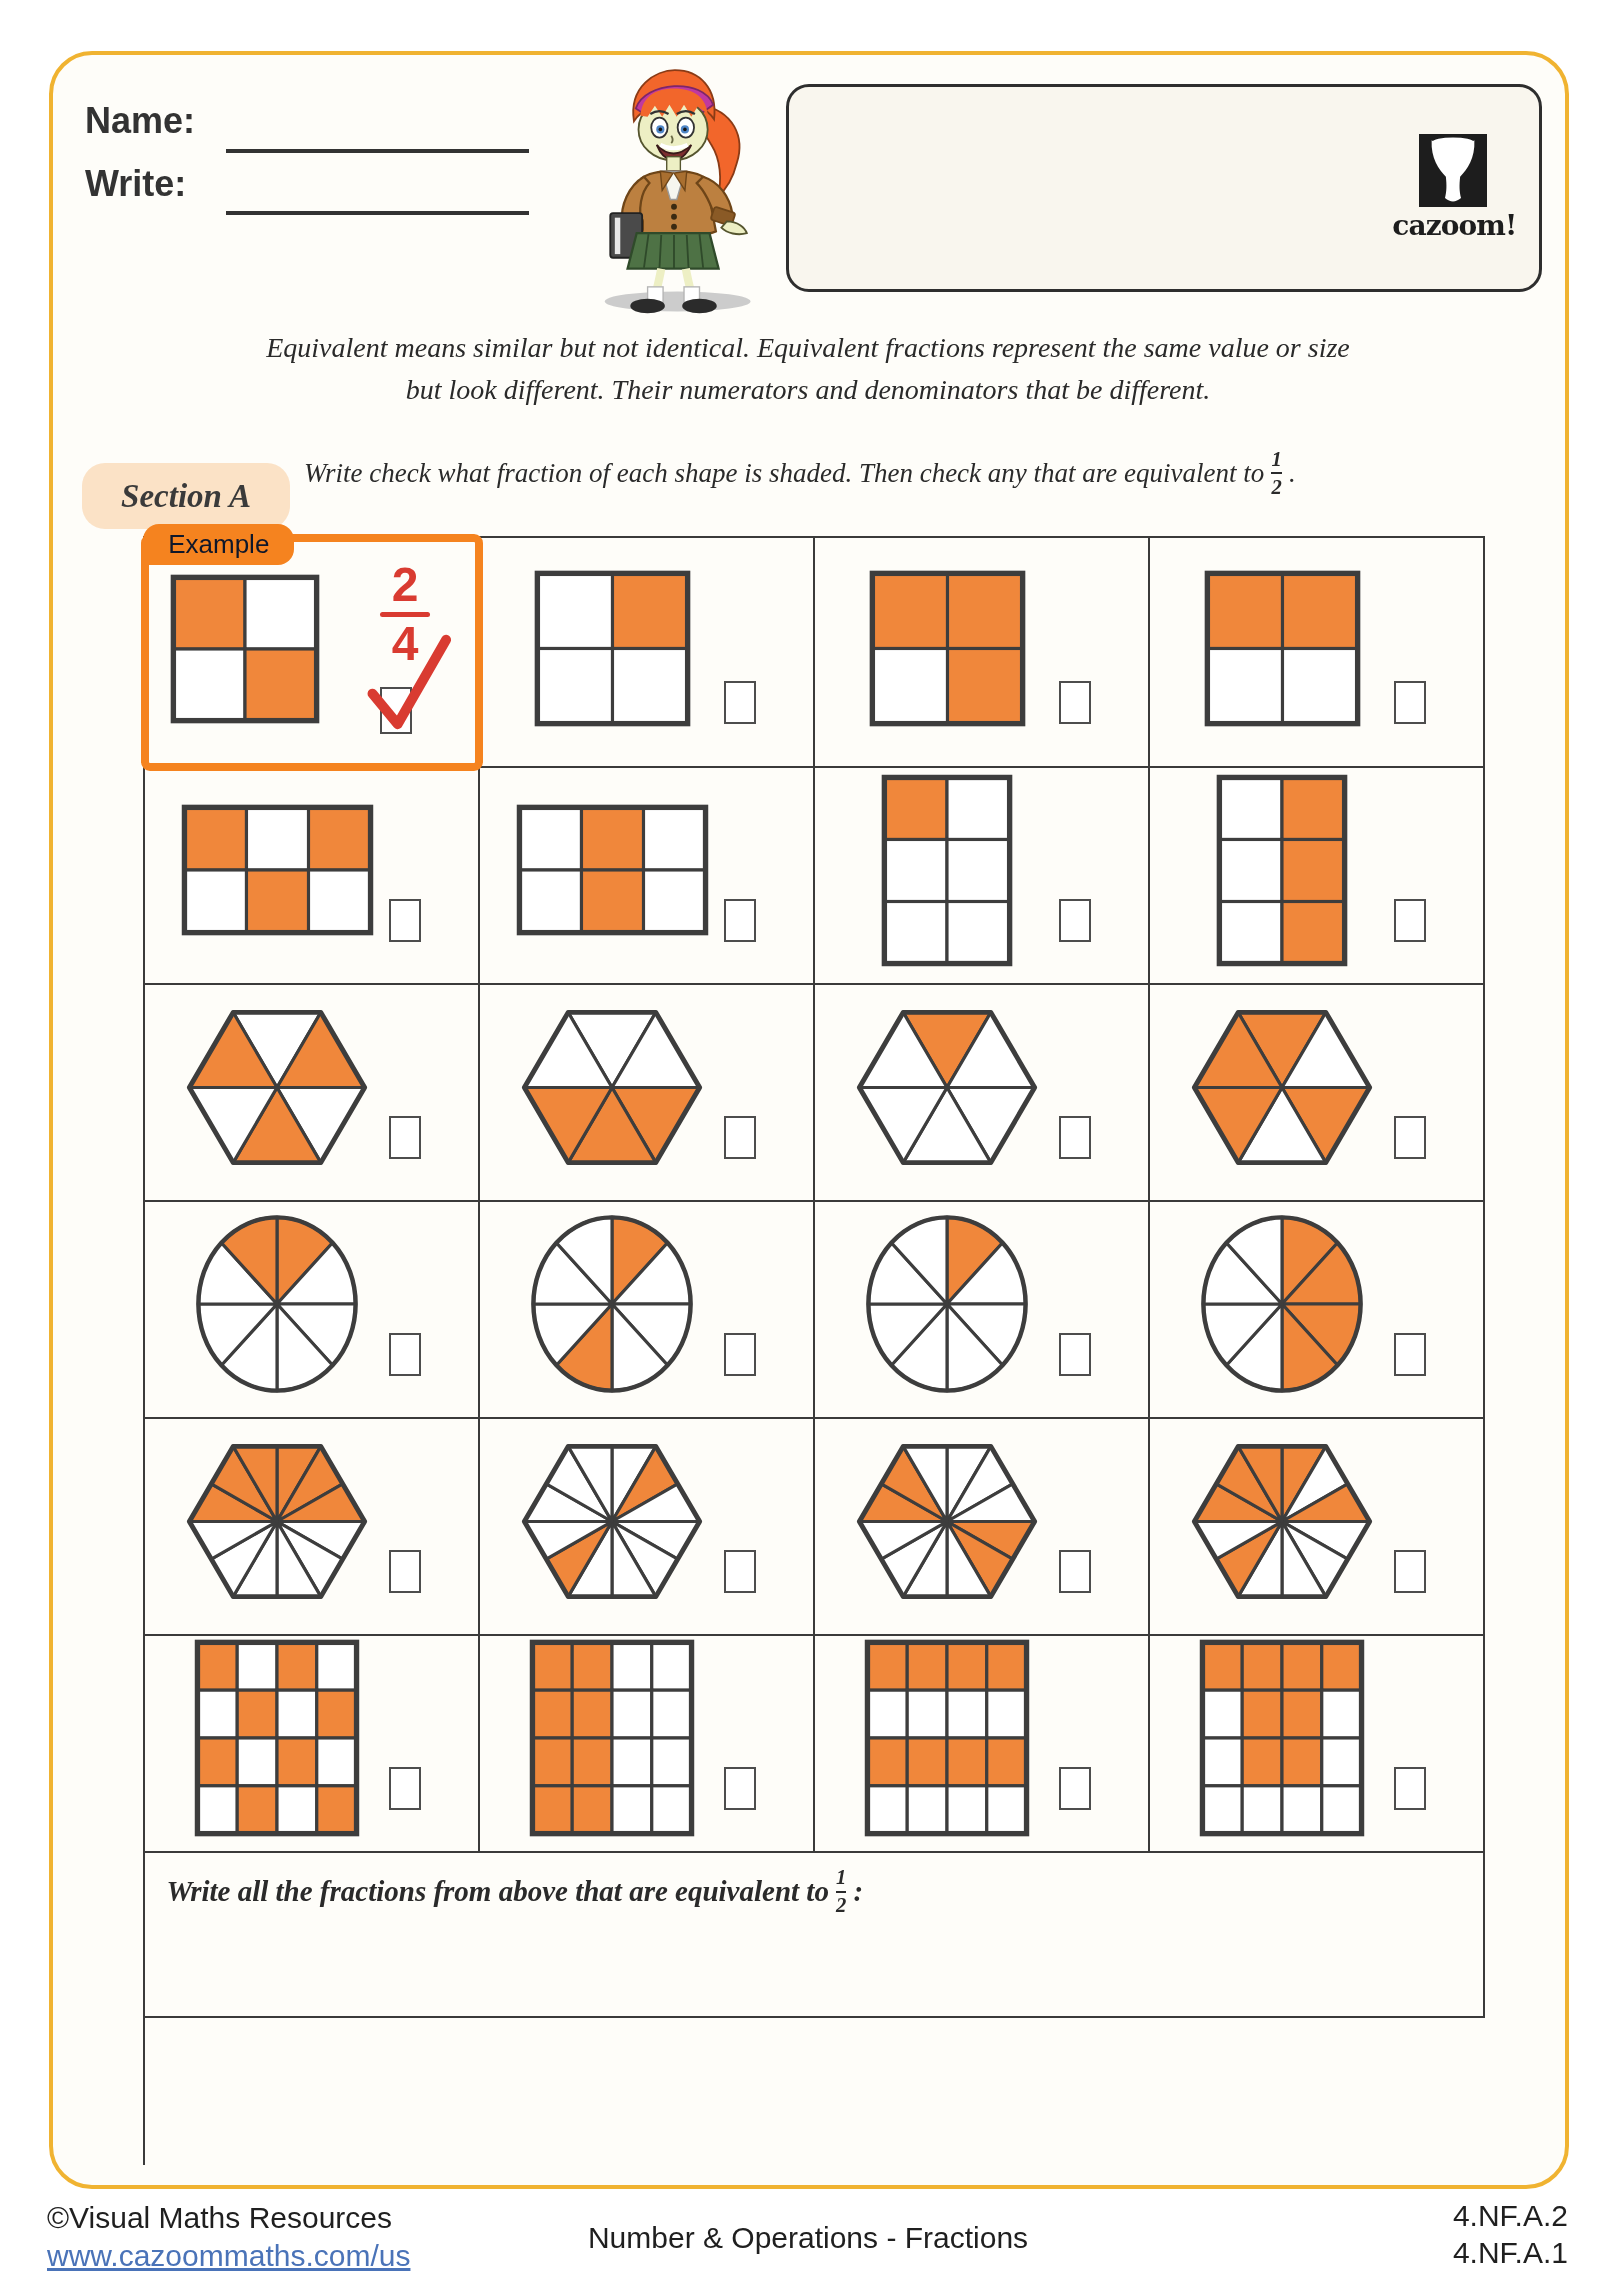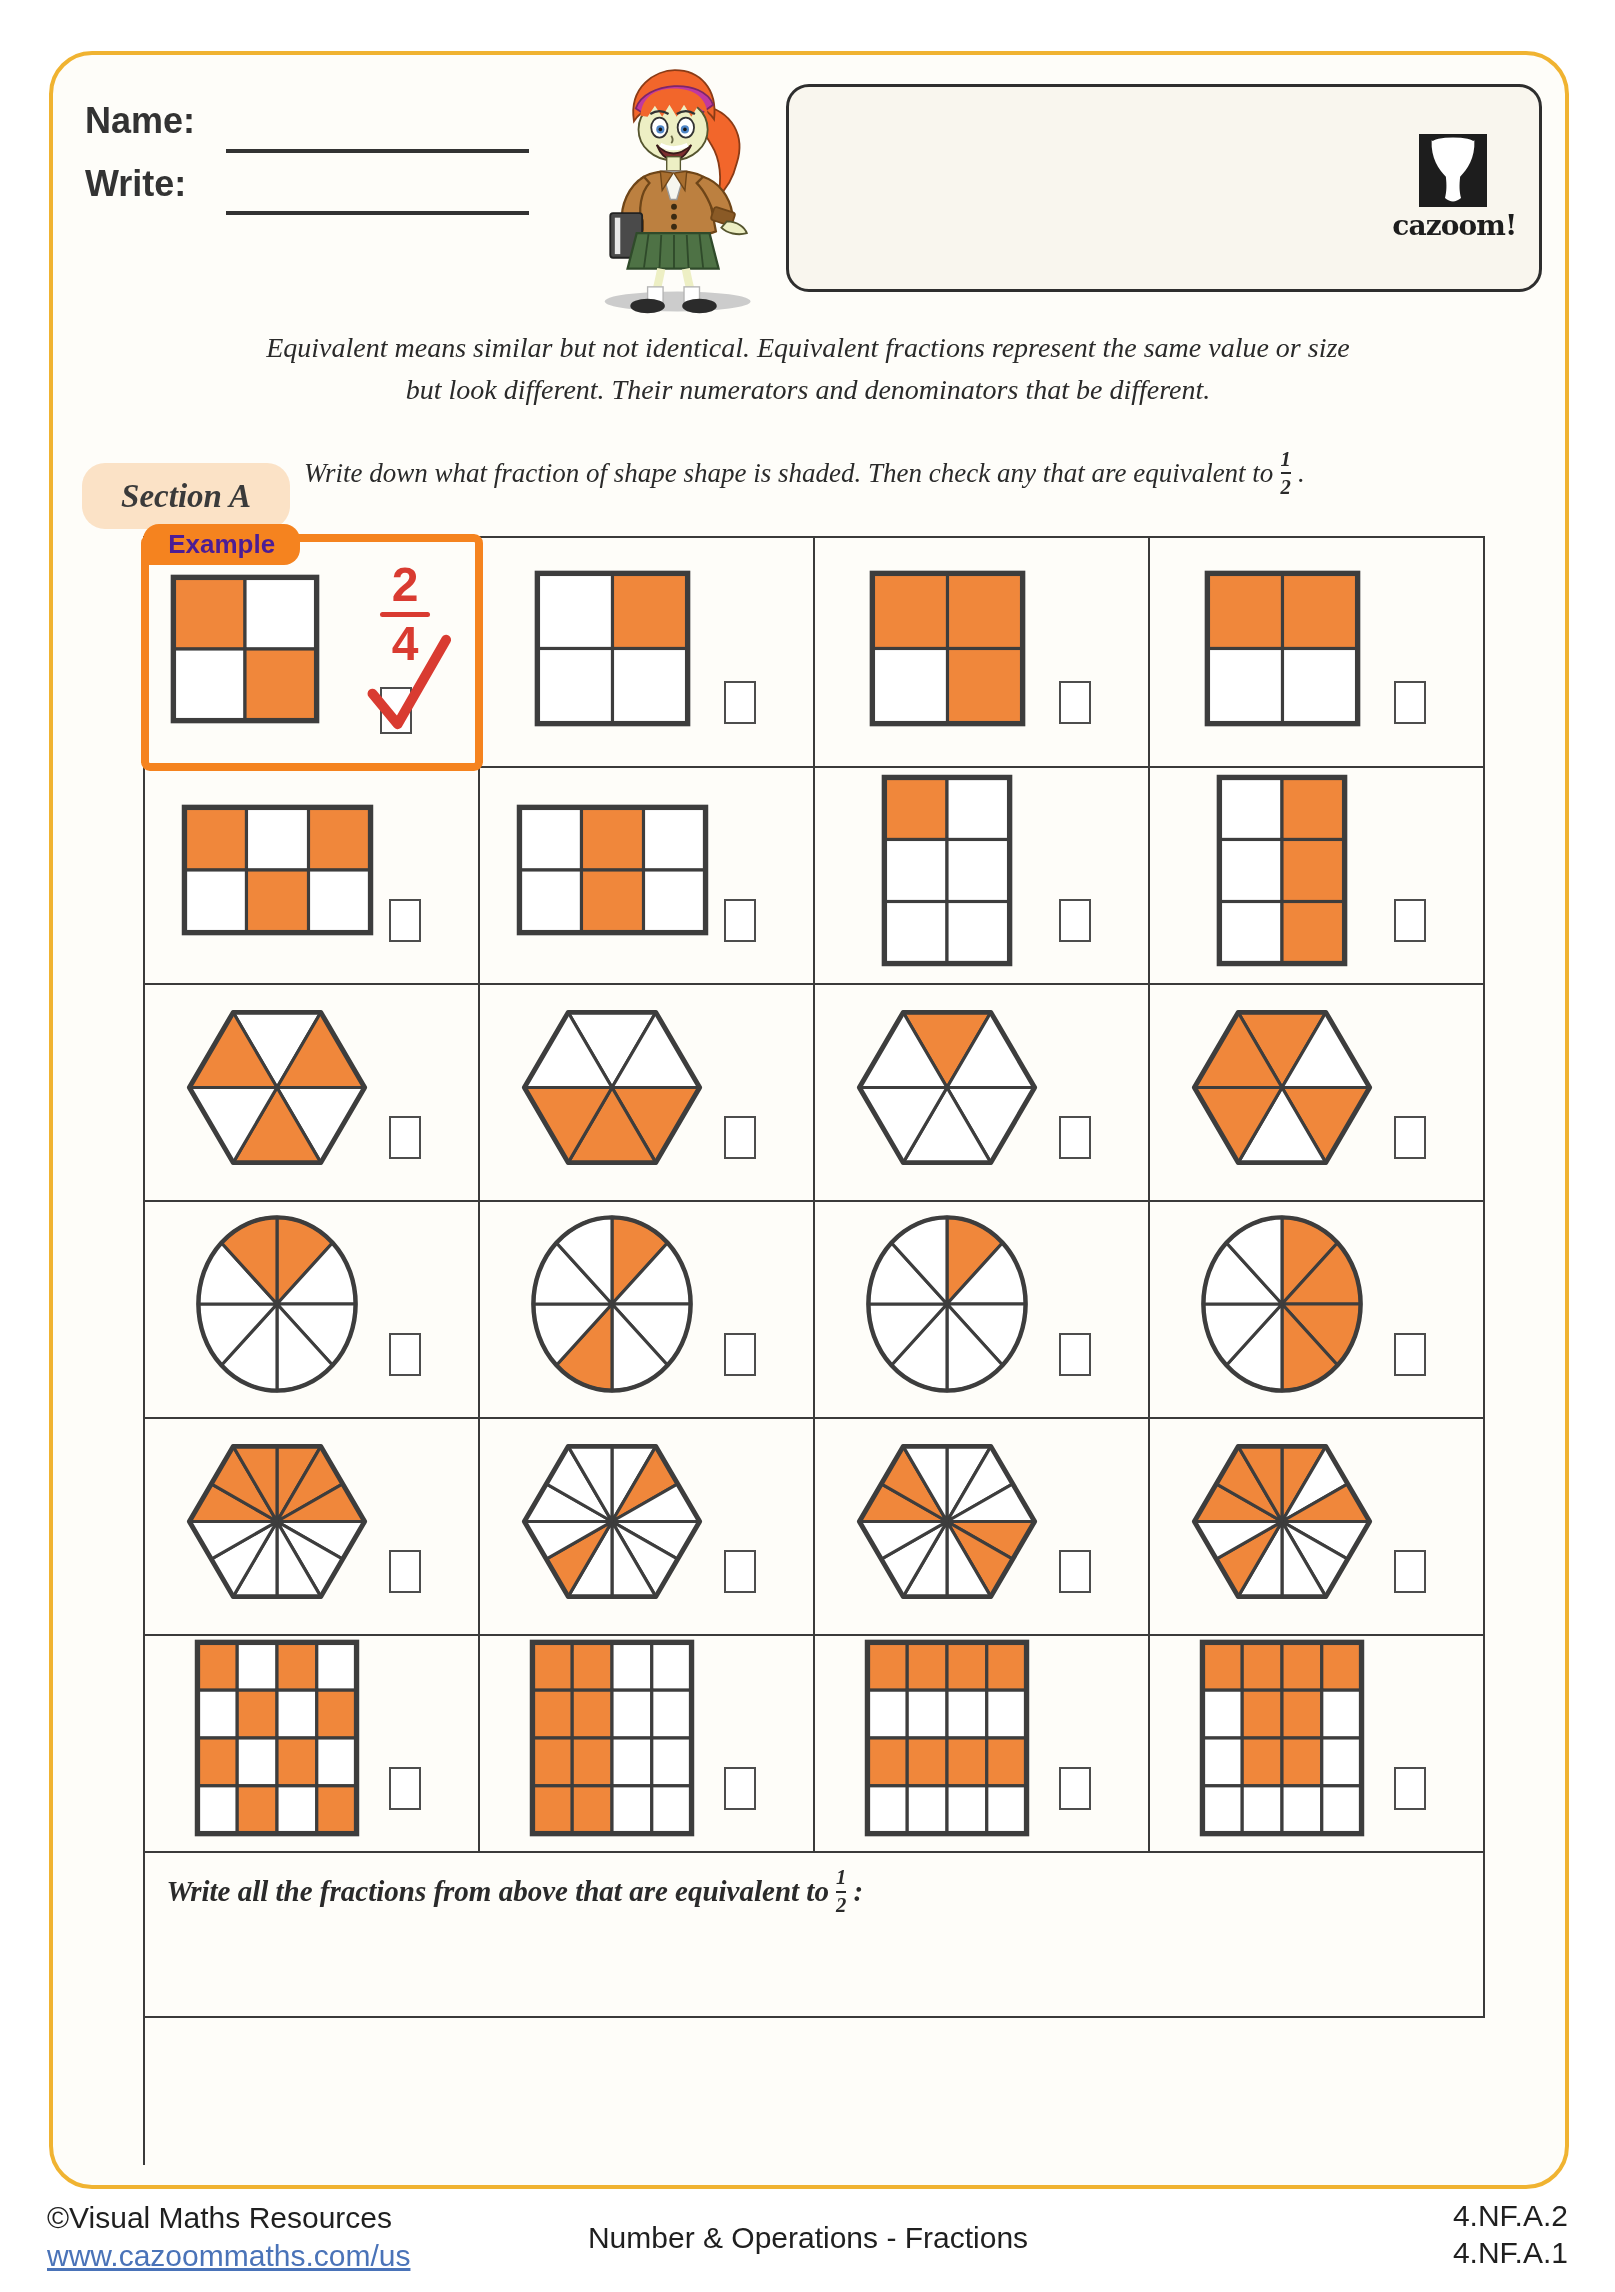--- a/index.html
+++ b/index.html
@@ -18,21 +18,21 @@
   .frac{display:inline-flex;flex-direction:column;align-items:center;margin:0 7.2px;font-family:"Liberation Serif",serif;font-style:italic;font-weight:bold;font-size:20.6px;line-height:1;color:#2a2a2a;}
   .frac .den{border-top:2.7px solid #2a2a2a;padding-top:2.7px;margin-top:2.7px;}
   .grid{position:absolute;left:143px;top:536px;width:1340px;display:grid;grid-template-columns:repeat(4,1fr);grid-template-rows:230px 217px 217px 217px 217px 217px 165px 147px;border-top:2.7px solid #3b3b3b;border-left:2.7px solid #3b3b3b;}
   .cell{position:relative;border-right:2.7px solid #3b3b3b;border-bottom:2.7px solid #3b3b3b;box-sizing:border-box;}
   .full{grid-column:1/-1;position:relative;border-right:2.7px solid #3b3b3b;border-bottom:2.7px solid #3b3b3b;box-sizing:border-box;padding:14.3px 21.5px;}
   .full .prompt{font-family:"Liberation Serif",serif;font-style:italic;font-weight:bold;font-size:29px;color:#2a2a2a;display:flex;align-items:center;}
   .answer-space{position:absolute;left:0;right:0;bottom:0;height:60%;}
   .shape{position:absolute;}
   .checkbox{position:absolute;width:32px;height:43px;background:#ffffff;border:2.7px solid #4d4d4d;box-sizing:border-box;}
   .ex-border{position:absolute;left:-4.5px;top:-4.5px;right:-4.5px;bottom:-4.5px;border:8px solid #F5831F;border-radius:9px;pointer-events:none;z-index:4;}
-  .ex-tab{position:absolute;left:-1.8px;top:-14.3px;height:41px;line-height:41px;padding:0 25px;background:#F5831F;color:#4c1d95;font-weight:bold;font-size:26px;border-radius:16px 16px 16px 3.6px;z-index:5;}
+  .ex-tab{position:absolute;left:-1.8px;top:-14.3px;height:41px;line-height:41px;padding:0 25px;background:#F5831F;color:#0f172a;font-weight:normal;font-size:26px;border-radius:16px 16px 16px 3.6px;z-index:5;}
   .ex-frac{position:absolute;left:224px;top:21.5px;width:72px;text-align:center;font-weight:bold;z-index:3;}
   .ex-frac .n{font-size:48px;line-height:1.05;}
   .ex-frac .bar{height:5.4px;width:50px;margin:1.8px auto;border-radius:2.7px;}
   .ex-check{position:absolute;left:213px;top:91px;z-index:6;}
   .footer-text{position:absolute;font-size:30px;color:#1f1f1f;}
   .footer-link{color:#4a73b8;text-decoration:underline;}
 </style>
 </head>
 <body>
 
@@ -99,21 +99,21 @@
     <div class="logo-text">cazoom!</div>
   </div>
 
   <div class="intro">
     <div>Equivalent means similar but not identical. Equivalent fractions represent the same value or size</div>
     <div>but look different. Their numerators and denominators that be different.</div>
   </div>
 
   <div class="section-pill">Section A</div>
   <div class="instruction">
-    <span>Write down what fraction of shape shape is shaded. Then check any that are equivalent to</span>
+    <span>Write check what fraction of each shape is shaded. Then check any that are equivalent to</span>
     <span class="frac">
         <span>1</span>
         <span class="den">2</span>
       </span>
     <span>.</span>
   </div>
 
   <div class="grid" id="grid">
     <div class="cell">
         <div class="shape" style="left: 23px; top: 34px;"><svg width="154" height="154" viewBox="-86 -86 172 172">

